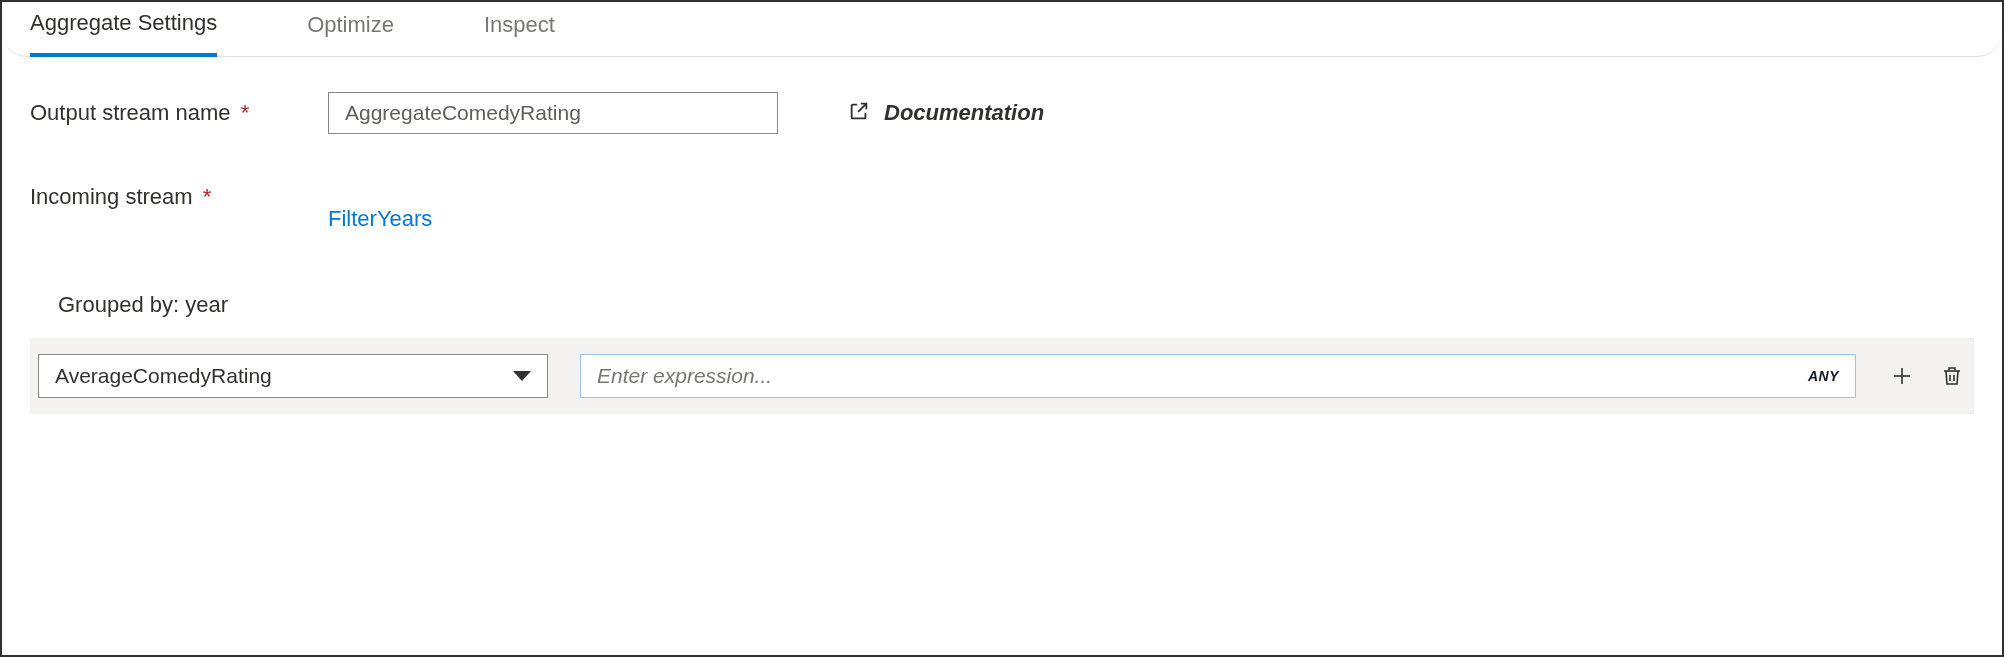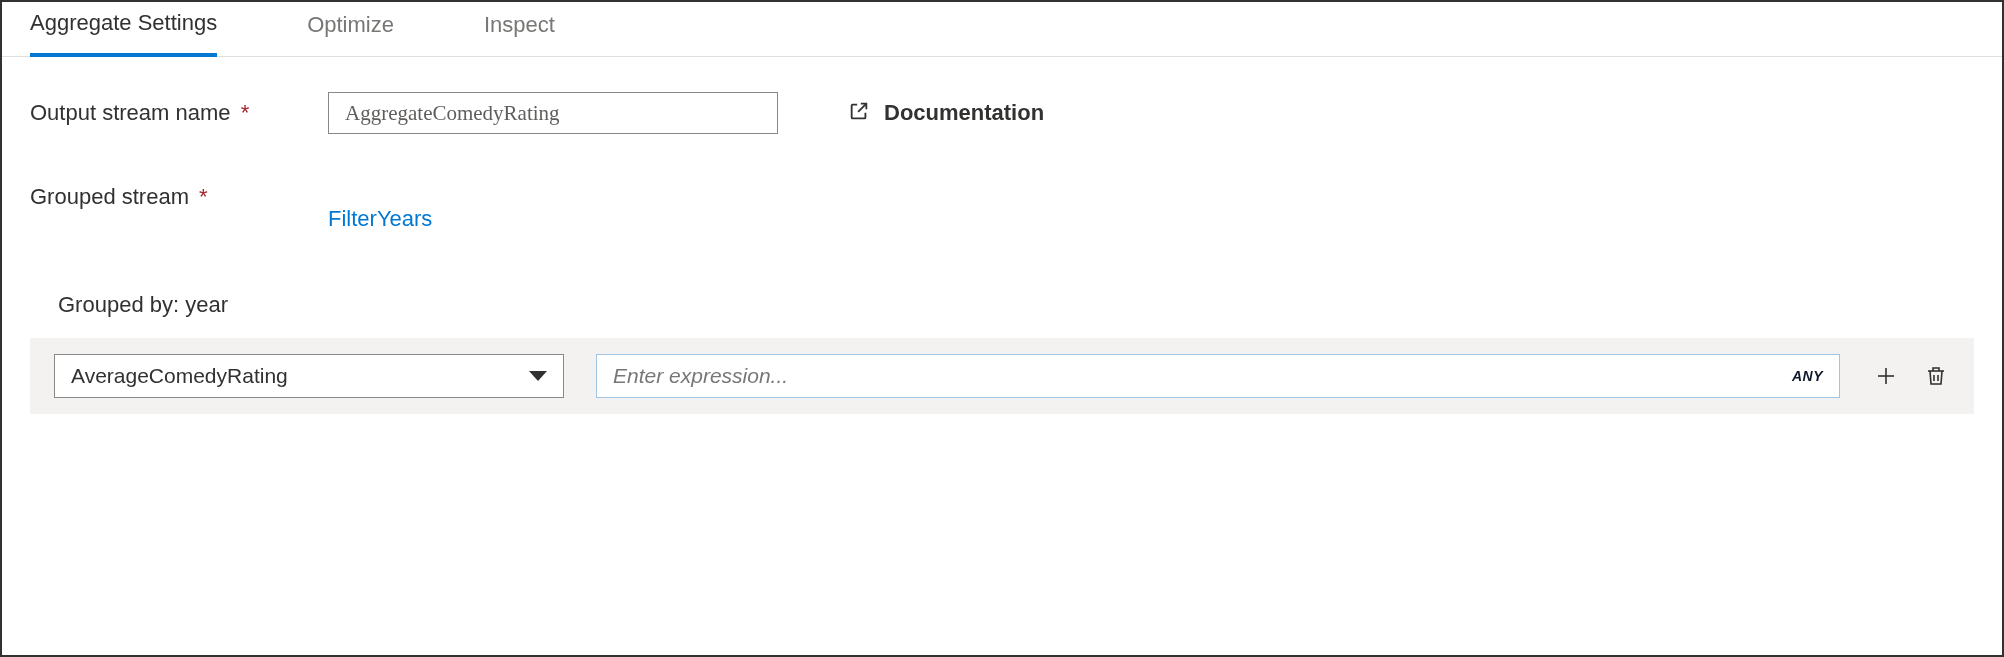--- a/index.html
+++ b/index.html
@@ -20,20 +20,21 @@
       padding: 0;
       position: relative;
     }
     .top-tabs {
       display: flex;
       align-items: center;
       border-bottom: 1px solid #e1dfdd;
       padding-left: 28px;
       gap: 90px;
       height: 55px;
+      border-radius: 25px;
     }
     .top-tab {
       color: #797775;
       cursor: pointer;
       padding-bottom: 8px;
       font-size: 22px;
       display: flex;
       align-items: center;
       gap: 12px;
       height: 55px;
@@ -66,33 +67,34 @@
       color: #a4262c;
       margin-left: 4px;
     }
     .text-input {
       width: 450px;
       height: 42px;
       border: 1px solid #8a8886;
       padding: 0 16px;
       font-size: 21px;
       color: #605e5c;
-      font-family: Liberation Serif, serif;
+      font-family: Liberation Sans, sans-serif;
     }
     .doc-link {
       display: flex;
       align-items: center;
       gap: 14px;
       margin-left: 70px;
       cursor: pointer;
     }
     .doc-link-text {
       font-weight: 600;
       font-size: 22px;
       color: #323130;
+      font-style: italic;
     }
     .external-icon svg {
       width: 22px;
       height: 22px;
       stroke: #323130;
     }
     .link-value {
       color: #0078d4;
       font-size: 22px;
       cursor: pointer;
@@ -119,21 +121,21 @@
       margin-top: 60px;
       margin-left: 28px;
       font-size: 22px;
       color: #323130;
     }
     .agg-row {
       display: flex;
       align-items: center;
       background: #f3f2f1;
       margin-top: 20px;
-      padding: 16px 24px;
+      padding: 16px 8px;
       gap: 32px;
     }
     .column-select {
       background: #ffffff;
       border: 1px solid #8a8886;
       width: 510px;
       height: 44px;
       display: flex;
       align-items: center;
       justify-content: space-between;
@@ -221,21 +223,21 @@
             <path d="M20 4l-9 9"></path>
             <path d="M19 14v5a1 1 0 0 1-1 1H5a1 1 0 0 1-1-1V6a1 1 0 0 1 1-1h5"></path>
           </svg>
         </span>
         <span class="doc-link-text">Documentation</span>
       </div>
     </div>
 
     <div class="field-row">
       <div class="field-label">
-        <span>Grouped stream</span>
+        <span>Incoming stream</span>
         <span class="required">*</span>
       </div>
       <span class="link-value">FilterYears</span>
     </div>
 
 
     <div class="grouped-by">Grouped by: year</div>
 
     <div class="agg-row">
       <div class="column-select">

